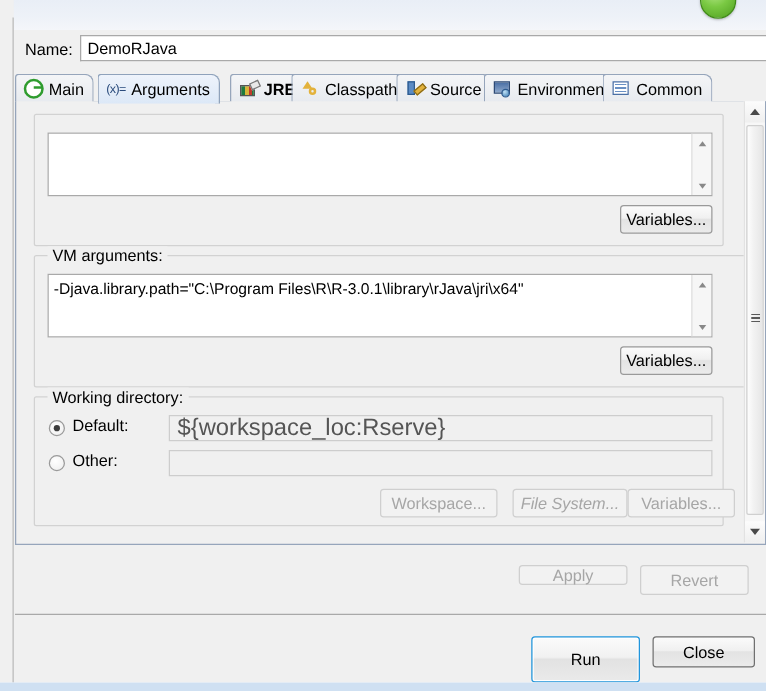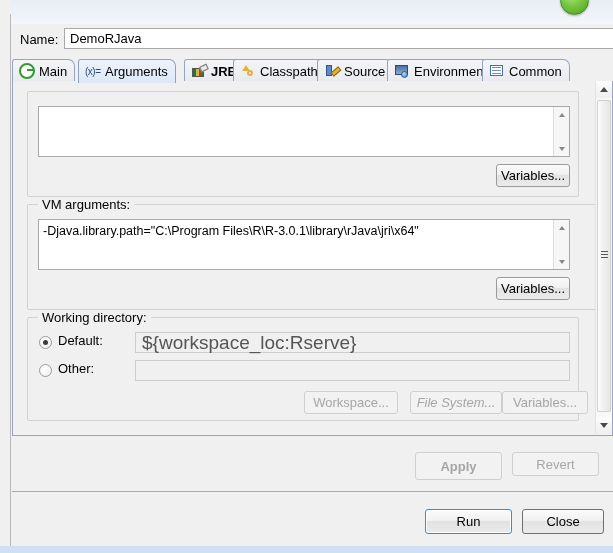--- a/index.html
+++ b/index.html
@@ -429,23 +429,23 @@
 
     <div class="vscroll">
       <div class="sarr up"></div>
       <div class="thumb">
         <div class="grip"></div>
       </div>
       <div class="sarr dn"></div>
     </div>
   </div>
 
-  <div class="btn disabled" style="left:415px; top:452px; width:87px; height:28px;font-weight:bold;">Apply</div>
+  <div class="btn disabled" style="left:415px; top:452px; width:87px; height:16px;">Apply</div>
   <div class="btn disabled" style="left:512px; top:452px; width:87px; height:24px;">Revert</div>
 
   <div class="hr-sep" style="top:491px;"></div>
 
-  <div class="btn primary" style="left:425px; top:509px; width:87px; height:25px;">Run</div>
+  <div class="btn primary" style="left:425px; top:509px; width:87px; height:37px;">Run</div>
   <div class="btn strong" style="left:522px; top:509px; width:82px; height:25px;">Close</div>
 
   <div class="bottom-strip-inner"></div>
   <div class="bottom-strip"></div>
 </div>
 
 </body></html>

